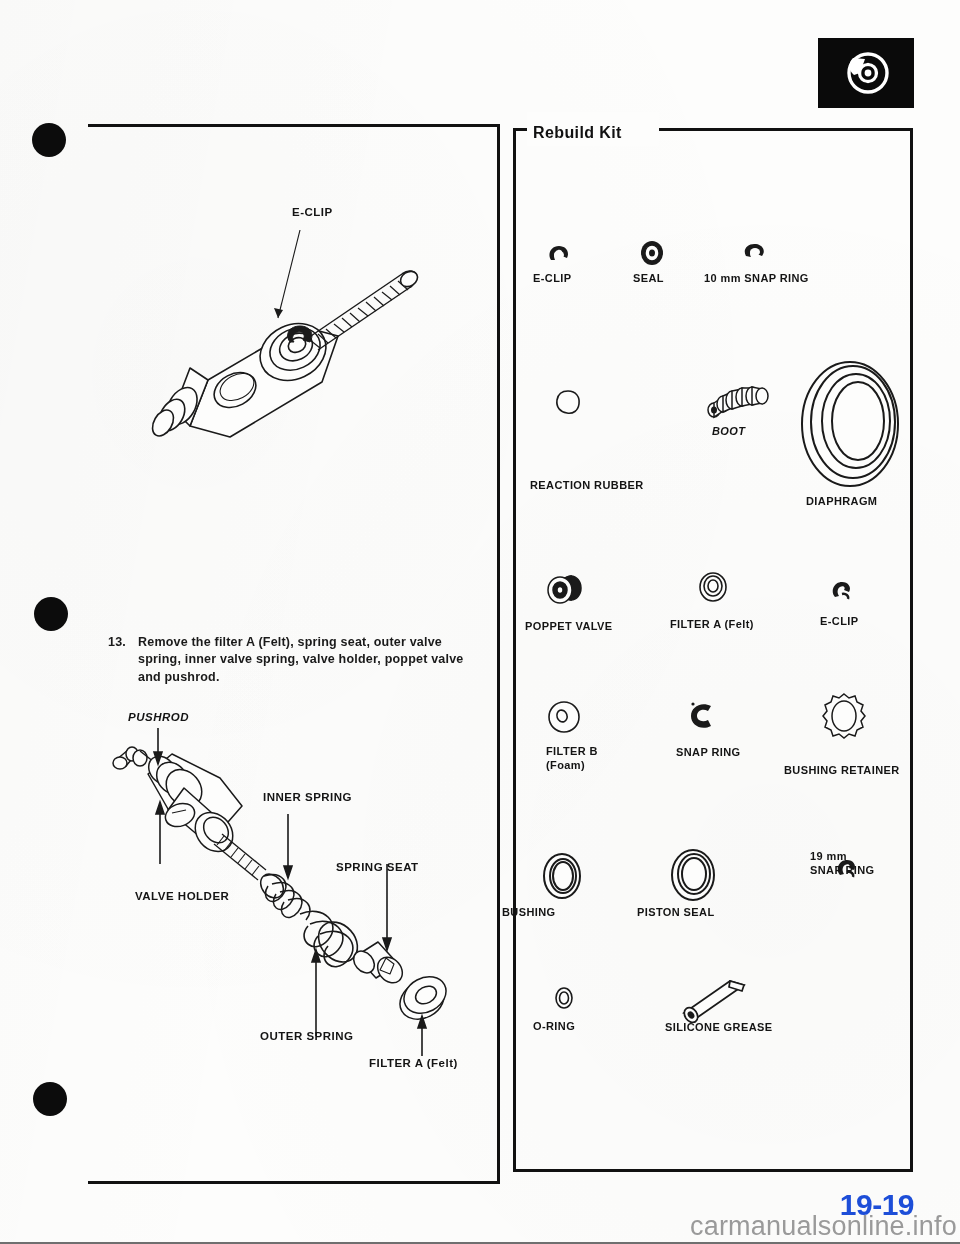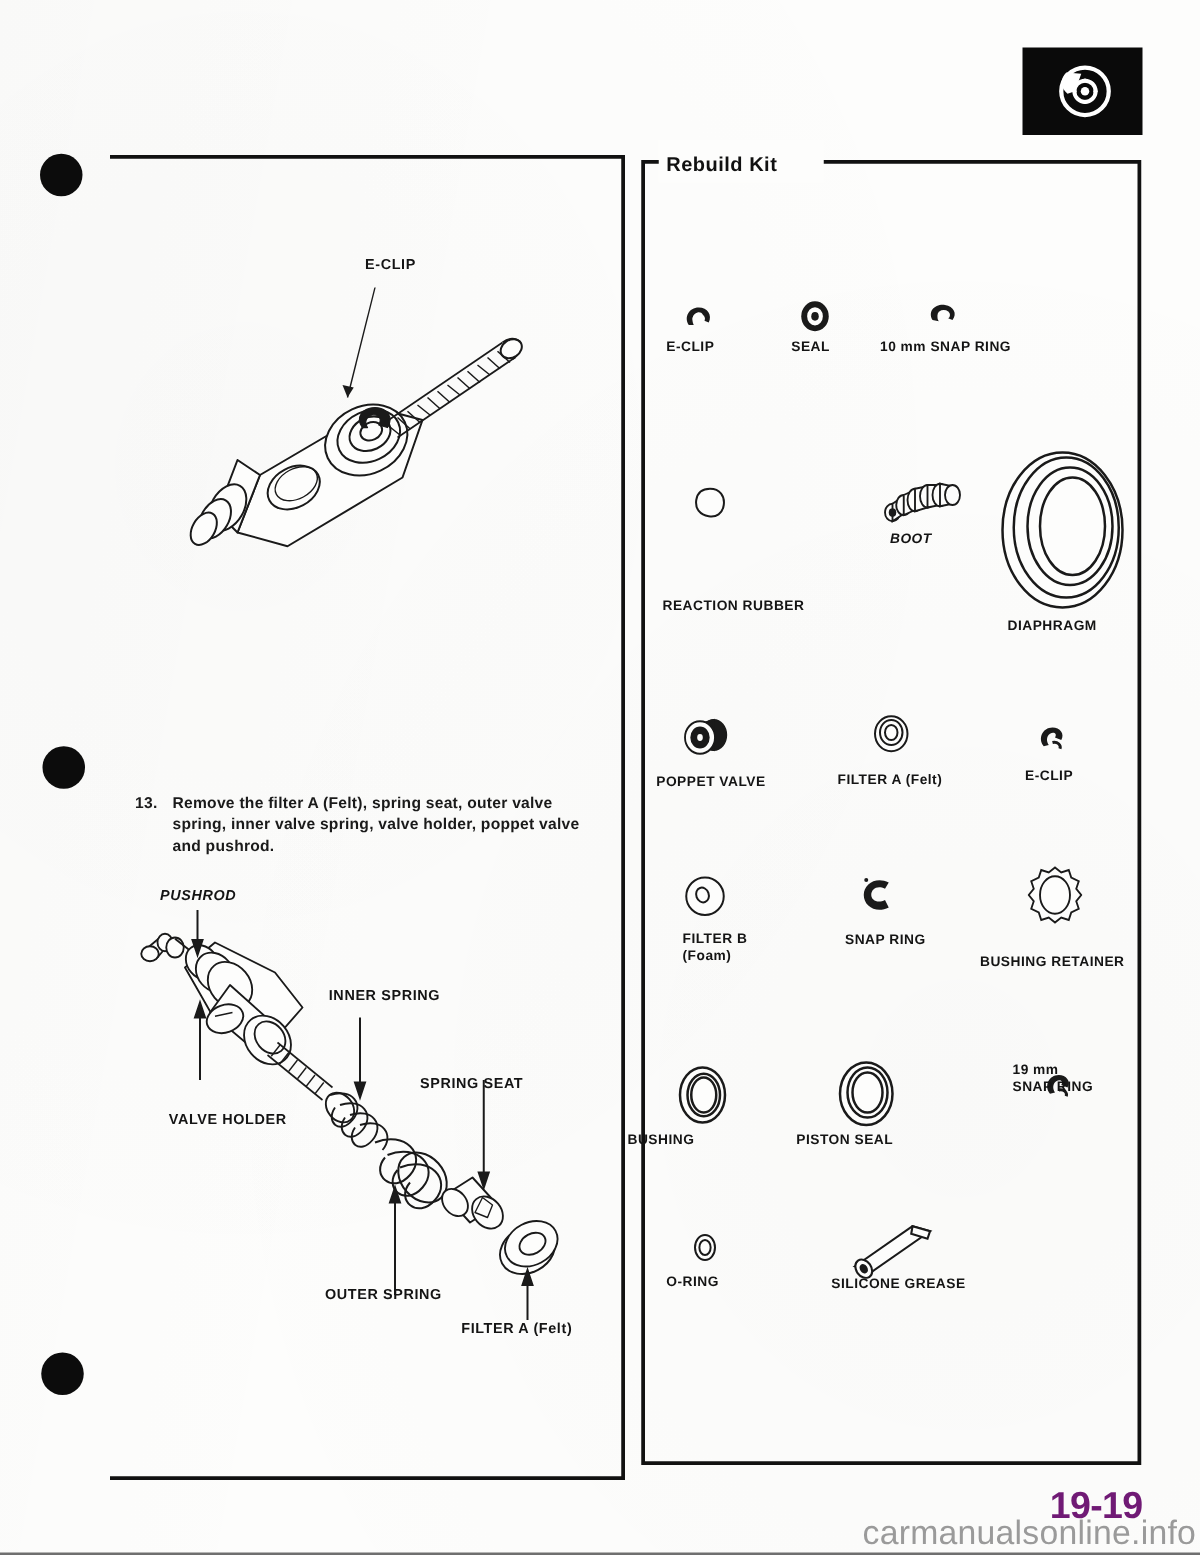--- a/index.html
+++ b/index.html
@@ -154,21 +154,21 @@
     position: absolute;
   }
 
   
   #page-number {
     position: absolute;
     right: 46px;
     bottom: 22px;
     font-size: 30px;
     font-weight: bold;
-    color: #701a75;
+    color: #1d4ed8;
     letter-spacing: -0.5px;
   }
   #watermark {
     position: absolute;
     left: 690px;
     bottom: 2px;
     font-size: 27px;
     color: #9a9a9a;
     letter-spacing: 0.2px;
     font-family: "Liberation Sans", sans-serif;

